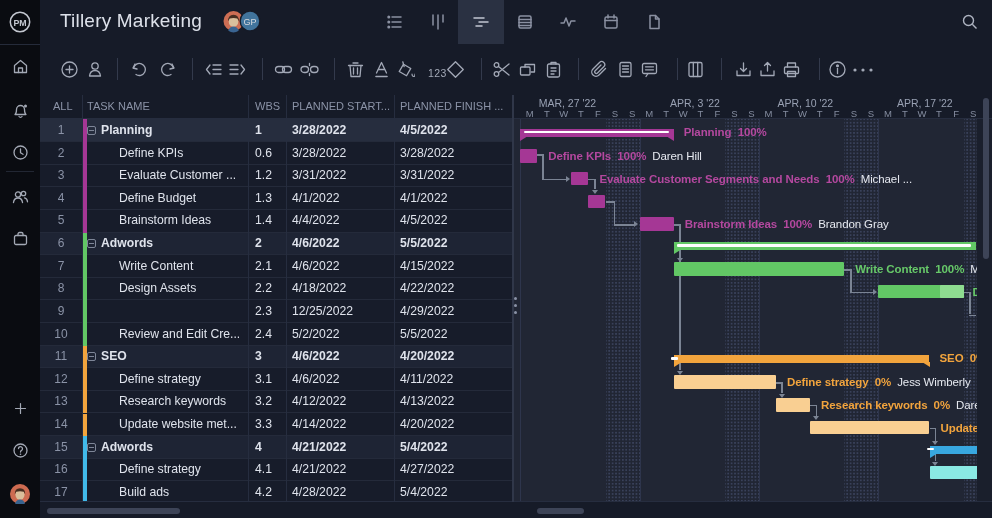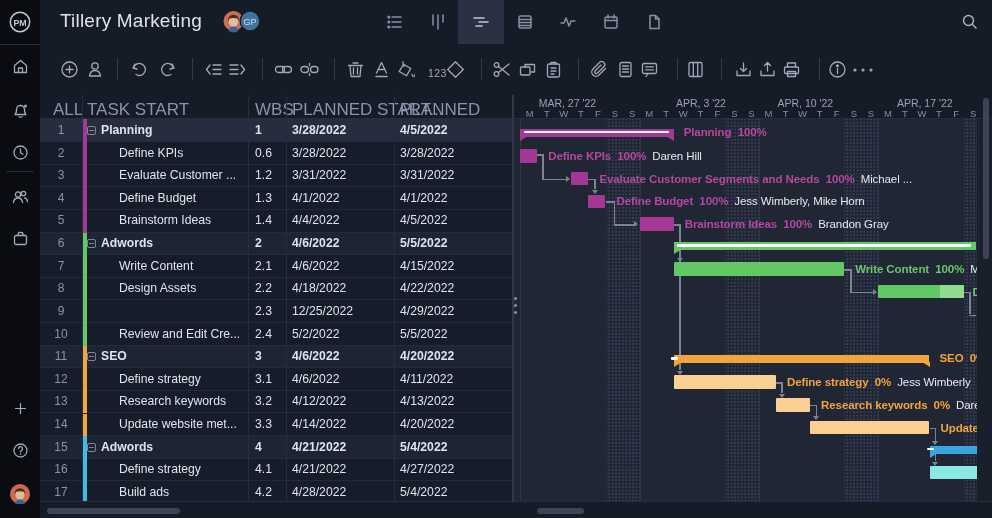--- a/index.html
+++ b/index.html
@@ -6,21 +6,21 @@
   font-family:"Liberation Sans", sans-serif; }
 #topbar { position:absolute; left:40px; top:0; width:952px; height:44px; background:#161b28; }
 #title { position:absolute; left:20px; top:10px; font-size:19px; color:#dde1ea; letter-spacing:.2px; }
 #sidebar { position:absolute; left:0; top:0; width:40px; height:518px; background:#0a0c11; }
 #toolbar { position:absolute; left:40px; top:44px; width:952px; height:51px; background:#161b28; }
 .icon { position:absolute; opacity:.88; }
 .sep { position:absolute; top:14px; width:1px; height:22px; background:#333a4c; }
 #navsel { position:absolute; left:418px; top:0; width:46px; height:44px; background:#2a3142; }
 #table { position:absolute; left:40px; top:95px; width:472px; height:406px; overflow:hidden; background:#171c2a; }
 #thead { position:absolute; left:0; top:0; width:472px; height:24.4px; background:#161b28; color:#8b93a7;
-  font-size:17px; border-bottom:1px solid #262d3f; }
+  font-size:11px; border-bottom:1px solid #262d3f; }
 #thead div { position:absolute; top:5px; }
 .trow { position:absolute; left:0; width:472px; height:22.62px; font-size:12.2px; color:#dfe3ec;
   border-bottom:1px solid #242a3a; background:#171c2a; }
 .prow { background:#1e2434; }
 .trow.sel { background:#262d3e; }
 .cnum { position:absolute; left:0; top:3.5px; width:42px; text-align:center; color:#8b93a7; font-size:12px; }
 .strip { position:absolute; left:43px; top:0; width:4px; height:22.62px; }
 .cname { position:absolute; left:47px; top:3.5px; width:160px; white-space:nowrap; overflow:hidden; }
 .minus { display:inline-block; width:9px; height:9px; border:1px solid #7e8698; border-radius:2px; margin:0 5px 0 0;
   position:relative; vertical-align:-1px; }
@@ -267,21 +267,21 @@
   <svg class="icon" style="left:9px;top:11px" width="22" height="22" viewBox="0 0 22 22" fill="none">
       <circle cx="11" cy="11" r="9.7" stroke="#dde1ea" stroke-width="1.5"></circle>
       <text x="11" y="14.6" font-size="8.8" font-weight="bold" fill="#dde1ea" text-anchor="middle" font-family="Liberation Sans">PM</text>
     </svg>
   <div class="icon" style="left:6px;top:171px;width:28px;height:1px;background:#262b38"></div>
   <div class="icon" style="left:0;top:44px;width:40px;height:1px;background:#252b3a;opacity:1"></div>
   </div>
 <div id="table">
   <div id="thead">
     <div style="left:13px">ALL</div>
-    <div style="left:47px">TASK START</div>
+    <div style="left:47px">TASK NAME</div>
     <div style="left:215px">WBS</div>
     <div style="left:252px">PLANNED START...</div>
     <div style="left:360px">PLANNED FINISH ...</div>
   </div>
 <div class="trow prow sel" style="top:24.4px">
       <div class="cnum">1</div>
       <div class="strip" style="background:#a53795"></div>
       <div class="cname"><span class="minus"></span><b>Planning</b></div>
       <div class="cwbs"><b>1</b></div>
       <div class="cd1"><b>3/28/2022</b></div>
@@ -414,21 +414,21 @@
       <div class="cd1">4/28/2022</div>
       <div class="cd2">5/4/2022</div>
     </div>
 </div>
 <div id="vsep1"></div>
 <div id="vsep2"></div>
 <div id="vsep3"></div>
 <div id="vsep4"></div>
 <div id="ghead">
 <div class="wklbl" style="left:25.7px">MAR, 27 '22</div>
-<div class="wklbl" style="left:163px">APR, 3 '22</div>
+<div class="wklbl" style="left:157px">APR, 3 '22</div>
 <div class="wklbl" style="left:264.5px">APR, 10 '22</div>
 <div class="wklbl" style="left:383.9px">APR, 17 '22</div>
 <div class="daylbl" style="left:16.7px">M</div>
 <div class="daylbl" style="left:33.8px">T</div>
 <div class="daylbl" style="left:50.8px">W</div>
 <div class="daylbl" style="left:67.9px">T</div>
 <div class="daylbl" style="left:84.9px">F</div>
 <div class="daylbl" style="left:102.0px">S</div>
 <div class="daylbl" style="left:119.1px">S</div>
 <div class="daylbl" style="left:136.1px">M</div>
@@ -497,21 +497,20 @@
 <div class="sbar" style="left:7.2px;top:9.5px;width:153.5px;background:#a53795"></div>
     <div class="capL" style="left:7.2px;top:16.5px;border-top-color:#a53795"></div>
     <div class="capR" style="left:152.7px;top:16.5px;border-top-color:#a53795"></div>
     <div class="prog" style="left:10.7px;top:11.9px;width:145.0px"></div>
     <div class="glabel" style="left:170.7px;top:6.9px"><span style="color:#b4489f">Planning&nbsp; 100%</span></div>
 <div class="cbar" style="left:7.2px;top:29.9px;width:17.1px;background:#a53795"></div>
     <div class="glabel" style="left:35.3px;top:30.7px"><span style="color:#b4489f">Define KPIs&nbsp; 100%</span><span class="names">Daren Hill</span></div>
 <div class="cbar" style="left:58.4px;top:52.5px;width:17.1px;background:#a53795"></div>
     <div class="glabel" style="left:86.4px;top:53.3px"><span style="color:#b4489f">Evaluate Customer Segments and Needs&nbsp; 100%</span><span class="names">Michael ...</span></div>
 <div class="cbar" style="left:75.4px;top:75.2px;width:17.1px;background:#a53795"></div>
-    <div class="glabel" style="left:103.5px;top:76.0px"><span style="color:#b4489f">Define Budget&nbsp; 100%</span><span class="names">Jess Wimberly, Mike Horn</span></div>
 <div class="cbar" style="left:126.6px;top:97.8px;width:34.1px;background:#a53795"></div>
     <div class="glabel" style="left:171.7px;top:98.6px"><span style="color:#b4489f">Brainstorm Ideas&nbsp; 100%</span><span class="names">Brandon Gray</span></div>
 <div class="sbar" style="left:160.7px;top:122.6px;width:302.8px;background:#62c765"></div>
     <div class="capL" style="left:160.7px;top:129.6px;border-top-color:#62c765"></div>
     <div class="prog" style="left:164.2px;top:125.0px;width:294.3px"></div>
 <div class="cbar" style="left:160.7px;top:143.0px;width:170.6px;background:#62c765"></div>
     <div class="glabel" style="left:342.2px;top:143.8px"><span style="color:#67c969">Write Content&nbsp; 100%</span><span class="names">Michael</span></div>
 <div class="cbar" style="left:365.4px;top:165.6px;width:85.3px;background:#62c765"></div>
     <div class="cbar" style="left:427.4px;top:165.6px;width:23.3px;background:#8edc90"></div>
     <div class="glabel" style="left:459.6px;top:166.4px"><span style="color:#67c969">Design Assets</span></div>

